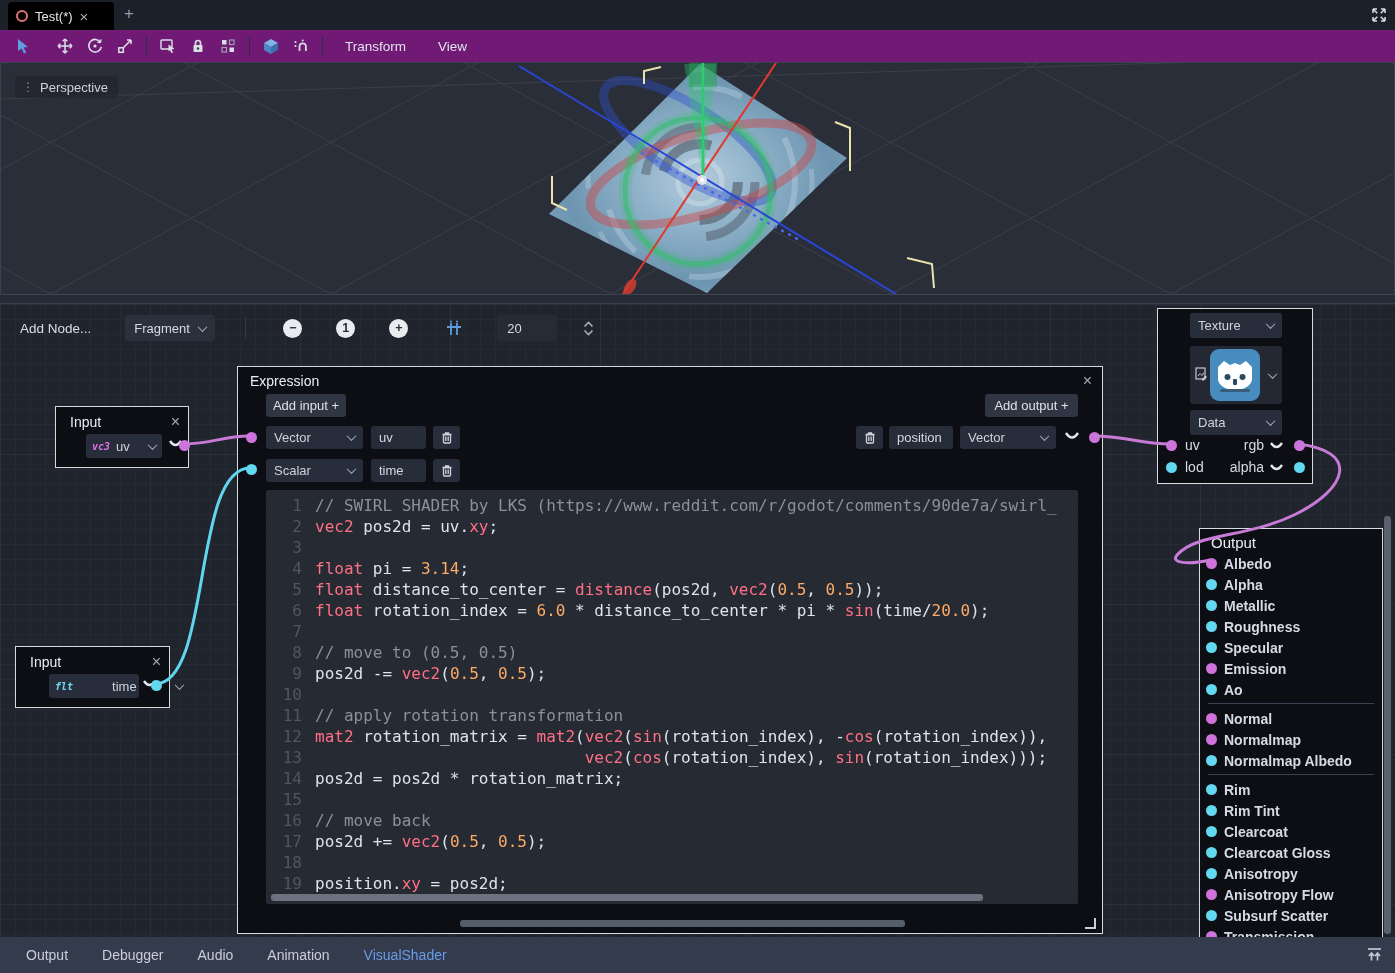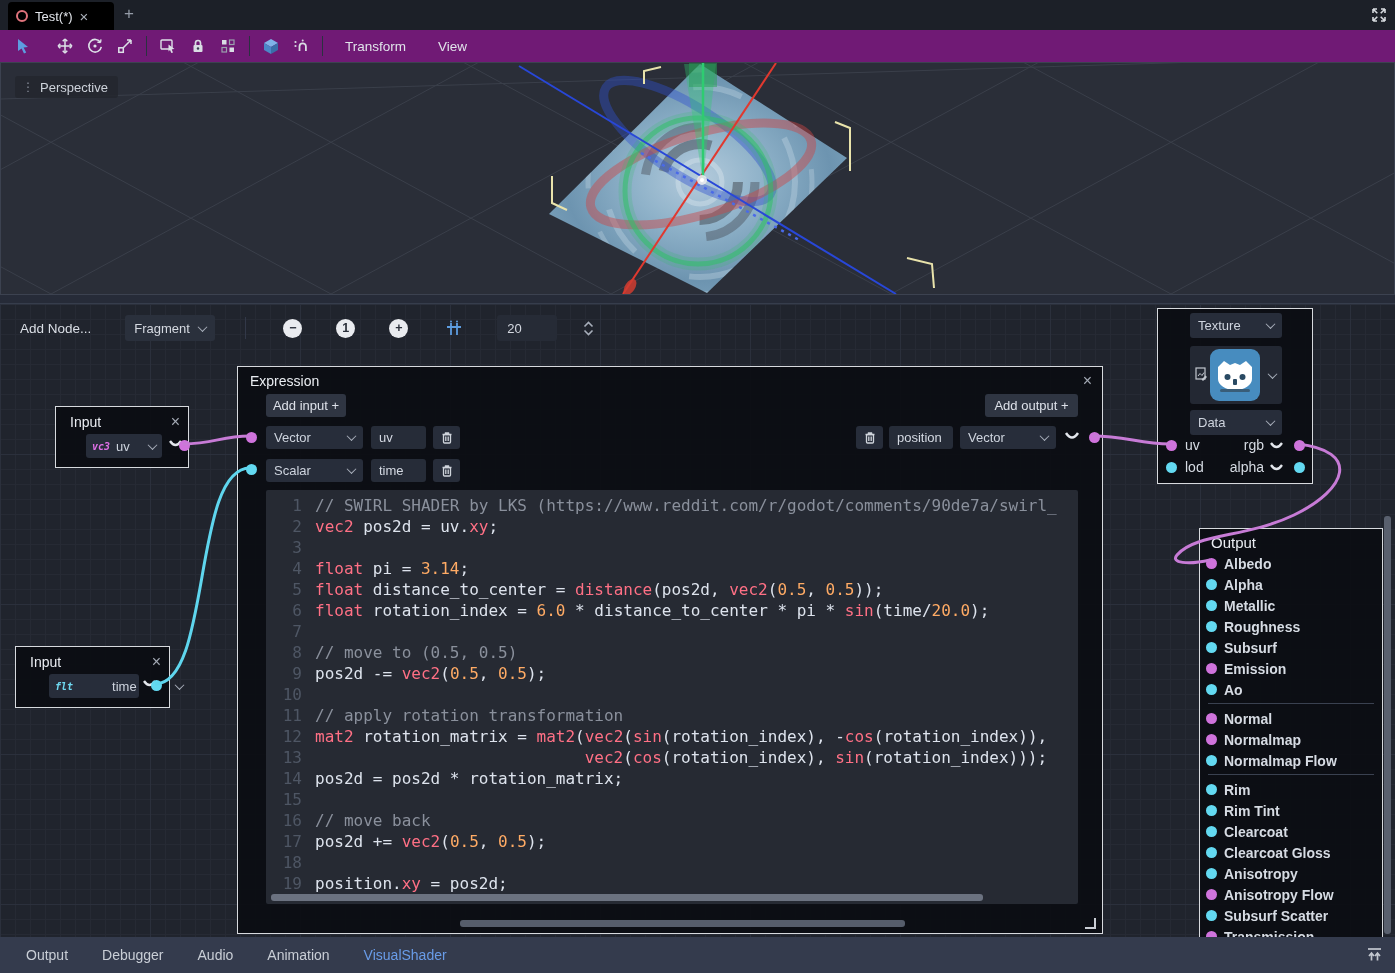--- a/index.html
+++ b/index.html
@@ -494,42 +494,42 @@
           <div class="oport-row">
             <span class="pdot port-scalar"></span>
             <span>Metallic</span>
           </div>
           <div class="oport-row">
             <span class="pdot port-scalar"></span>
             <span>Roughness</span>
           </div>
           <div class="oport-row">
             <span class="pdot port-scalar"></span>
-            <span>Subsurf</span>
+            <span>Specular</span>
           </div>
           <div class="oport-row">
             <span class="pdot port-vector"></span>
             <span>Emission</span>
           </div>
           <div class="oport-row">
             <span class="pdot port-scalar"></span>
             <span>Ao</span>
           </div>
           <div class="ogroup-sep"></div>
           <div class="oport-row">
             <span class="pdot port-vector"></span>
             <span>Normal</span>
           </div>
           <div class="oport-row">
             <span class="pdot port-vector"></span>
             <span>Normalmap</span>
           </div>
           <div class="oport-row">
             <span class="pdot port-scalar"></span>
-            <span>Normalmap Flow</span>
+            <span>Normalmap Albedo</span>
           </div>
           <div class="ogroup-sep"></div>
           <div class="oport-row">
             <span class="pdot port-scalar"></span>
             <span>Rim</span>
           </div>
           <div class="oport-row">
             <span class="pdot port-scalar"></span>
             <span>Rim Tint</span>
           </div>

